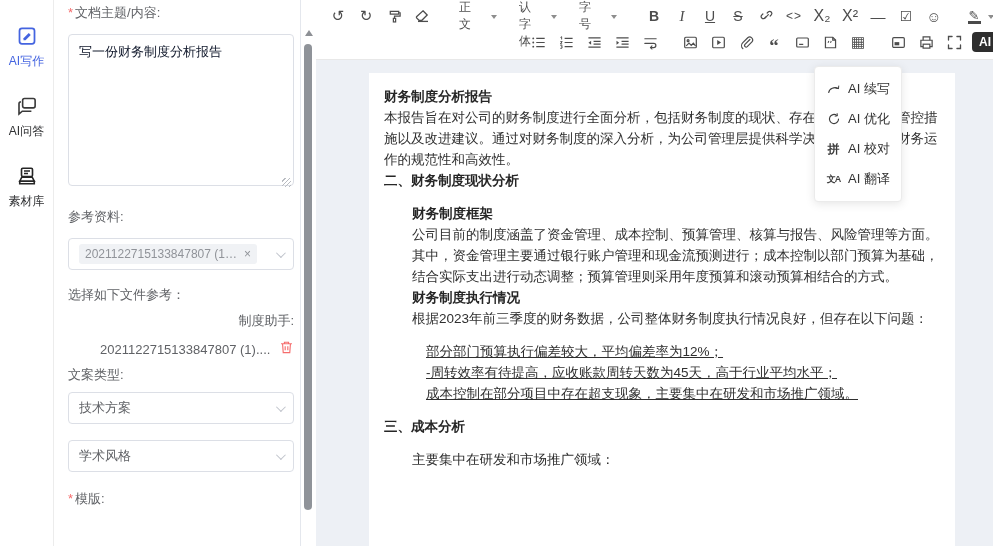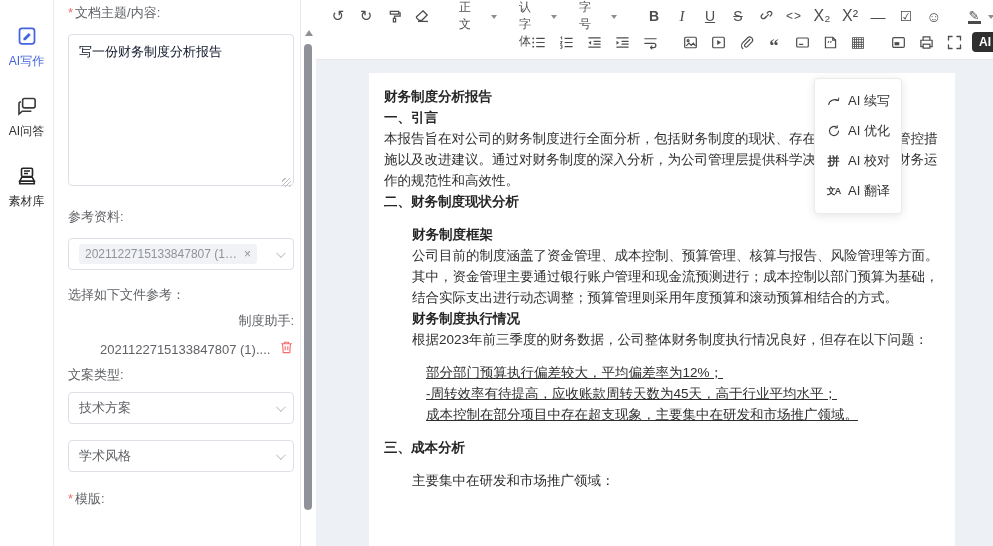--- a/index.html
+++ b/index.html
@@ -61,21 +61,21 @@
   .canvas { flex:1; position:relative; overflow:hidden; }
   .page { position:absolute; left:53px; top:13px; width:586px; height:477px; background:#fff; padding:13px 15px; overflow:hidden; cursor:text; }
   .doc { font-size:13.5px; color:#2f2f2f; line-height:21px; }
   .doc .b { font-weight:bold; color:#262626; }
   .ind1 { padding-left:28px; }
   .ind2 { padding-left:42px;text-decoration:underline; }
   .mt12 { margin-top:12px; }
   .mb12 { margin-bottom:12px; }
 
   
-  .aimenu { position:absolute; left:498px; top:78px; width:88px; background:#fff; border:1px solid #ebebeb; border-radius:4px; box-shadow:0 2px 10px rgba(0,0,0,.10); padding:7px 0; z-index:20; }
+  .aimenu { position:absolute; left:498px; top:66px; width:88px; background:#fff; border:1px solid #ebebeb; border-radius:4px; box-shadow:0 2px 10px rgba(0,0,0,.10); padding:7px 0; z-index:20; }
   .aimenu .mi { height:30px; display:flex; align-items:center; gap:7px; padding:0 11px; font-size:13px; color:#333; cursor:pointer; white-space:nowrap; }
   .mi .ic { width:15px; display:flex; justify-content:center; color:#3d3d3d; font-size:11px; font-weight:bold; flex:none; }
 </style>
 </head>
 <body>
 
 <div class="app">
 
   <div class="rail">
     <div class="rail-item active">
@@ -317,21 +317,20 @@
         </span>
         <span class="ai-btn">
           <span>AI</span>
         </span>
       </div>
     </div>
 
     <div class="canvas">
       <div class="page doc">
         <div class="b">财务制度分析报告</div>
-        <div class="b">一、引言</div>
         <div>本报告旨在对公司的财务制度进行全面分析，包括财务制度的现状、存在的问题、风险管控措施以及改进建议。通过对财务制度的深入分析，为公司管理层提供科学决策依据，确保财务运作的规范性和高效性。</div>
         <div class="b mb12">二、财务制度现状分析</div>
         <div class="ind1">
           <div class="b">财务制度框架</div>
           <div>公司目前的制度涵盖了资金管理、成本控制、预算管理、核算与报告、风险管理等方面。其中，资金管理主要通过银行账户管理和现金流预测进行；成本控制以部门预算为基础，结合实际支出进行动态调整；预算管理则采用年度预算和滚动预算相结合的方式。</div>
           <div class="b">财务制度执行情况</div>
           <div>根据2023年前三季度的财务数据，公司整体财务制度执行情况良好，但存在以下问题：</div>
         </div>
         <div class="ind2 mt12">
           <div>部分部门预算执行偏差较大，平均偏差率为12%；</div>

